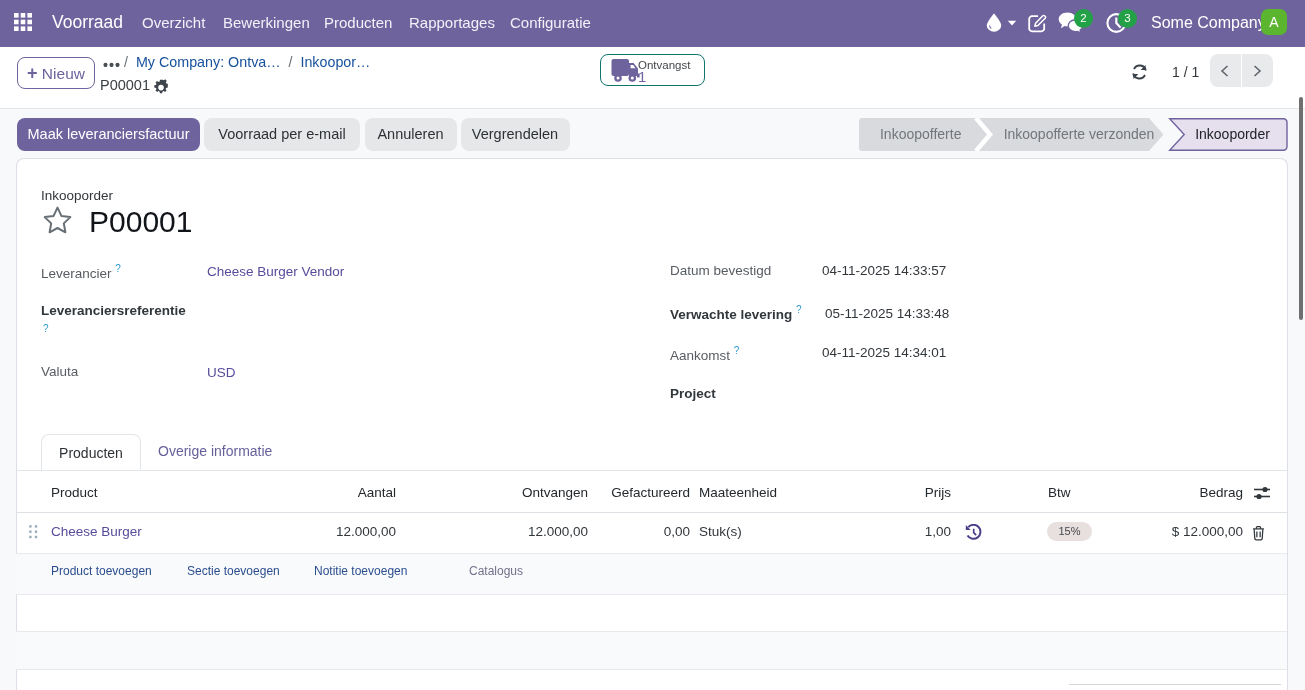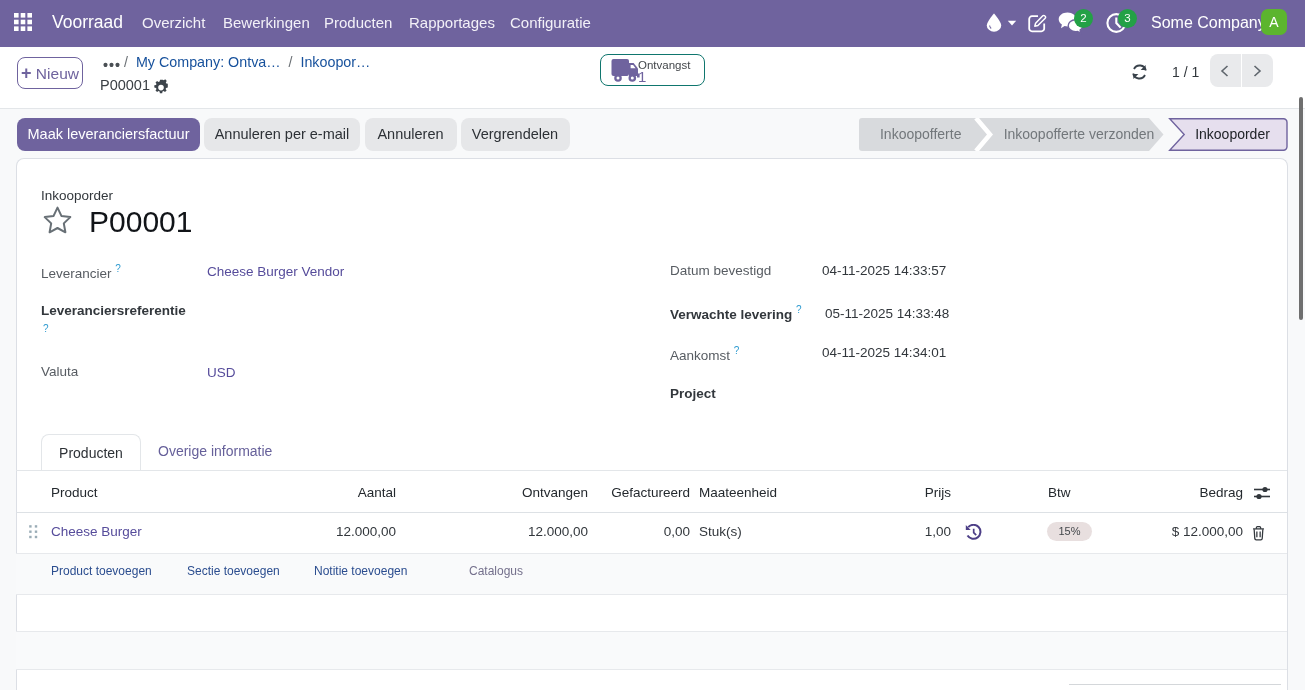--- a/index.html
+++ b/index.html
@@ -7,21 +7,21 @@
 #app{position:relative;width:1305px;height:690px;overflow:hidden;background:#fff}
 .abs{position:absolute}
 
 .topbar{position:absolute;left:0;top:0;width:1305px;height:47px;background:#6F639E;color:#fff}
 .brand{position:absolute;left:52px;top:12px;font-size:17.5px;color:#fff}
 .menu{position:absolute;top:14px;font-size:15px;color:#f3f1f8}
 .badge{position:absolute;width:19px;height:19px;border-radius:10px;background:#23a146;color:#fff;font-size:11.5px;text-align:center;line-height:19px}
 .avatar{position:absolute;left:1261px;top:9px;width:26px;height:26px;border-radius:7px;background:#5cb52e;color:#fff;font-size:14px;text-align:center;line-height:26px}
 
 .cp{position:absolute;left:0;top:47px;width:1305px;height:62px;background:#fff;border-bottom:1px solid #e3e6e9}
-.btn-new{position:absolute;left:17px;top:10px;width:66px;height:32px;border:1px solid #6F639E;border-radius:8px;background:#fff;color:#6F639E;font-size:15.5px;text-align:center;line-height:30px}
+.btn-new{position:absolute;left:17px;top:10px;width:78px;height:32px;border:1px solid #6F639E;border-radius:8px;background:#fff;color:#6F639E;font-size:15.5px;text-align:center;line-height:30px}
 .bc1{position:absolute;top:7px;font-size:14.3px;white-space:nowrap}
 .bc-link{color:#17519c;text-decoration:none}
 .bc-sep{color:#6b7075}
 .bc2{position:absolute;left:100px;top:30px;font-size:14.5px;color:#3a3f44}
 .btn-ontv{position:absolute;left:600px;top:7px;width:105px;height:32px;border:1px solid #0f766e;border-radius:8px;background:#fff}
 .pagerbtn{position:absolute;top:7px;width:31px;height:33px;background:#e9eaec}
 
 .sb{position:absolute;left:0;top:109px;width:1305px;height:49px;background:#f8f9fa;z-index:2}
 .sbtn{position:absolute;top:8.5px;height:33px;border-radius:8px;font-size:14.5px;line-height:32px;text-align:center;color:#2d3136;background:#e6e7e9}
 .sbtn.primary{background:#6F639E;color:#fff}
@@ -141,21 +141,21 @@
   </div>
   <div class="pagerbtn" style="left:1242px;border-radius:0 8px 8px 0">
     <svg class="abs" style="left:11px;top:11px" width="9" height="12" viewBox="0 0 9 12">
           <path d="M1.5 1 L7 6 L1.5 11" fill="none" stroke="#5f666d" stroke-width="1.6"></path>
         </svg>
   </div>
 </div>
 
 <div class="sb">
   <div class="sbtn primary" style="left:17px;width:183px">Maak leveranciersfactuur</div>
-  <div class="sbtn" style="left:204px;width:156px">Annuleren per e-mail</div>
+  <div class="sbtn" style="left:204px;width:156px">Voorraad per e-mail</div>
   <div class="sbtn" style="left:364.5px;width:92px">Annuleren</div>
   <div class="sbtn" style="left:460.5px;width:109px">Vergrendelen</div>
 
   <svg class="abs" style="left:859px;top:8.5px" width="430" height="33" viewBox="0 0 430 33">
     <path d="M3 0 H290 L304.5 16.5 L290 33 H3 A3 3 0 0 1 0 30 V3 A3 3 0 0 1 3 0 Z" fill="#d8dadd"></path>
     <path d="M117 0 L131 16.5 L117 33" fill="none" stroke="#fff" stroke-width="4.6"></path>
     <path d="M310.7 0.7 H424.5 A3.5 3.5 0 0 1 428 4.2 V28.8 A3.5 3.5 0 0 1 424.5 32.3 H310.7 L325.2 16.5 Z" fill="#e6dfee" stroke="#6F639E" stroke-width="1.4"></path>
     <text x="61.7" y="21" font-size="14" fill="#72777b" text-anchor="middle" font-family="Liberation Sans">Inkoopofferte</text>
     <text x="220" y="21" font-size="14" fill="#72777b" text-anchor="middle" font-family="Liberation Sans">Inkoopofferte verzonden</text>
     <text x="373.5" y="21" font-size="14" fill="#202328" text-anchor="middle" font-family="Liberation Sans">Inkooporder</text>

